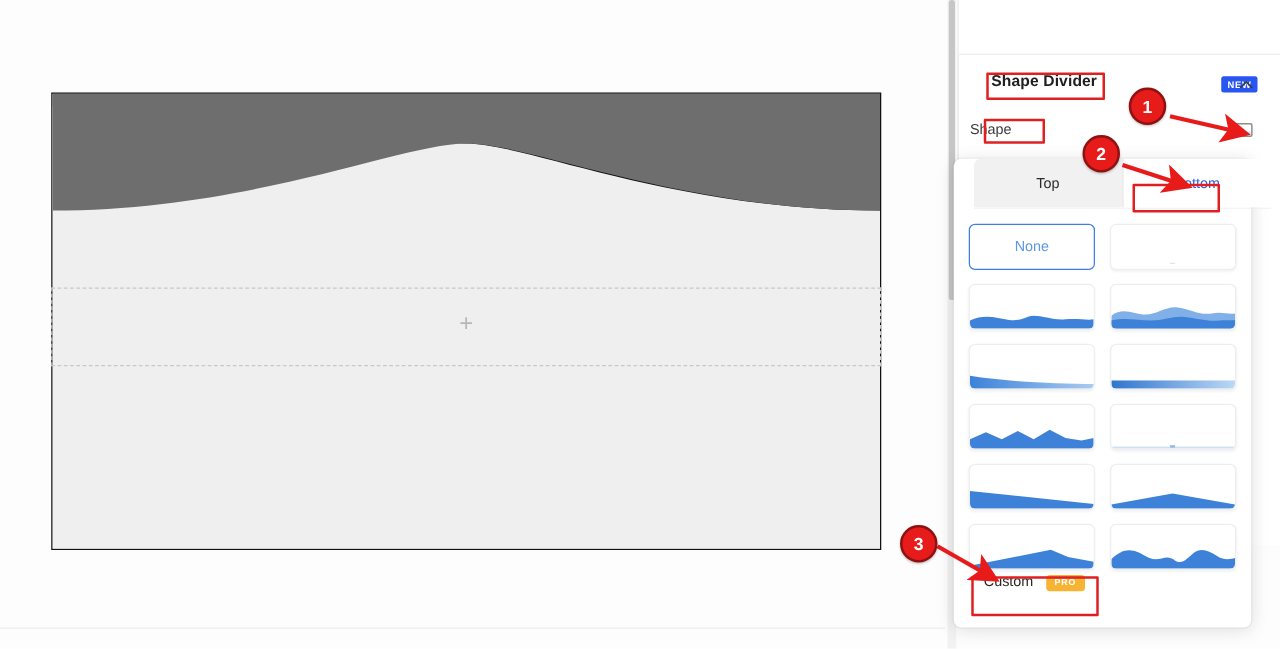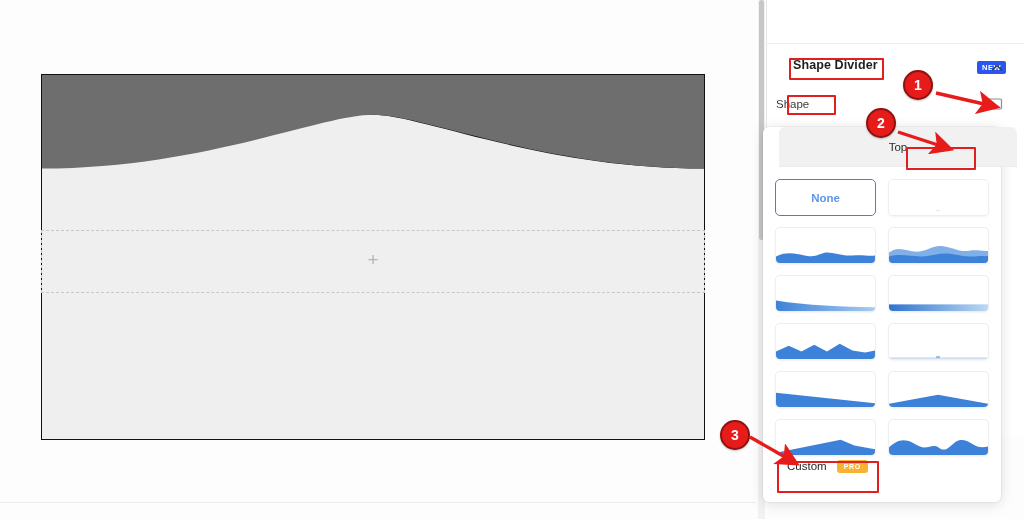--- a/index.html
+++ b/index.html
@@ -126,21 +126,20 @@
     background: #ffffff;
     border: 1px solid #eceef0;
     border-radius: 5px;
     box-shadow: 0 1px 2px rgba(16,24,40,0.05);
     overflow: hidden;
     display: flex; align-items: center; justify-content: center;
   }
   .shape-cell.selected {
     border: 1.6px solid #3c80e8;
     box-shadow: none;
-    font-weight: bold;
   }
   .shape-cell .none-label {
     font-size: 11.5px; color: #5e97e6;
   }
   .shape-cell svg { display: block; width: 100%; height: 100%; }
 
   .custom-row {
     position: absolute; left: 12px; top: 324px;
     width: 135px; height: 30px;
     display: flex; align-items: center;
@@ -218,20 +217,21 @@
       <svg width="18" height="18" viewBox="0 0 18 18" fill="none">
         <rect x="2.5" y="4" width="13" height="10" rx="1.2" stroke="#8c8c8c" stroke-width="1.2" fill="#ffffff"></rect>
         <path d="M3.6 11.6 C6 10.4 7.6 12.2 10 11 C11.8 10.1 13 11 14.4 10.6 L14.4 12.9 L3.6 12.9 Z" fill="#d8d8d8"></path>
       </svg>
     </div>
 
     <div class="popover">
 
       <div class="tabs">
         <div class="tab">Top</div>
+        <div class="tab active">Bottom</div>
       </div>
 
       <div class="shape-grid">
 
         <div class="shape-cell selected">
           <span class="none-label">None</span>
         </div>
 
         <div class="shape-cell">
           <svg viewBox="0 0 101 37" preserveAspectRatio="none">

